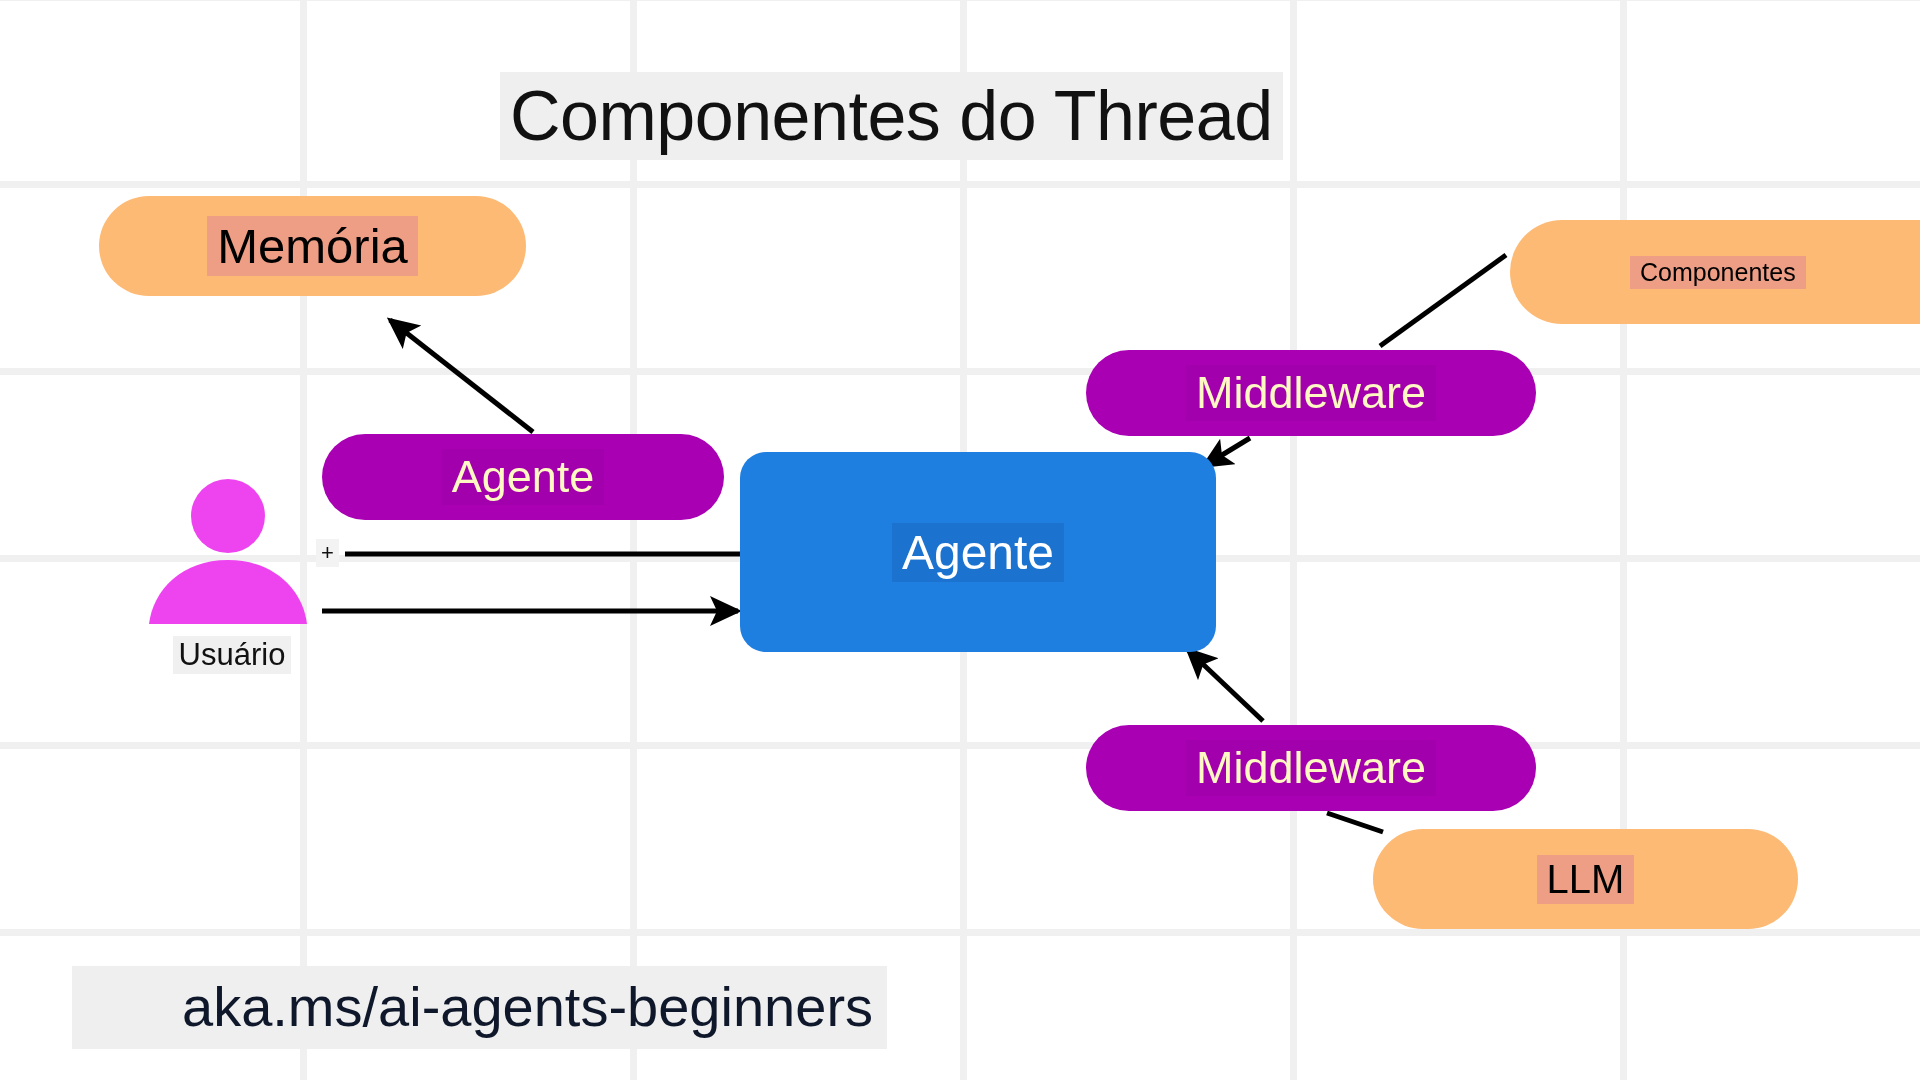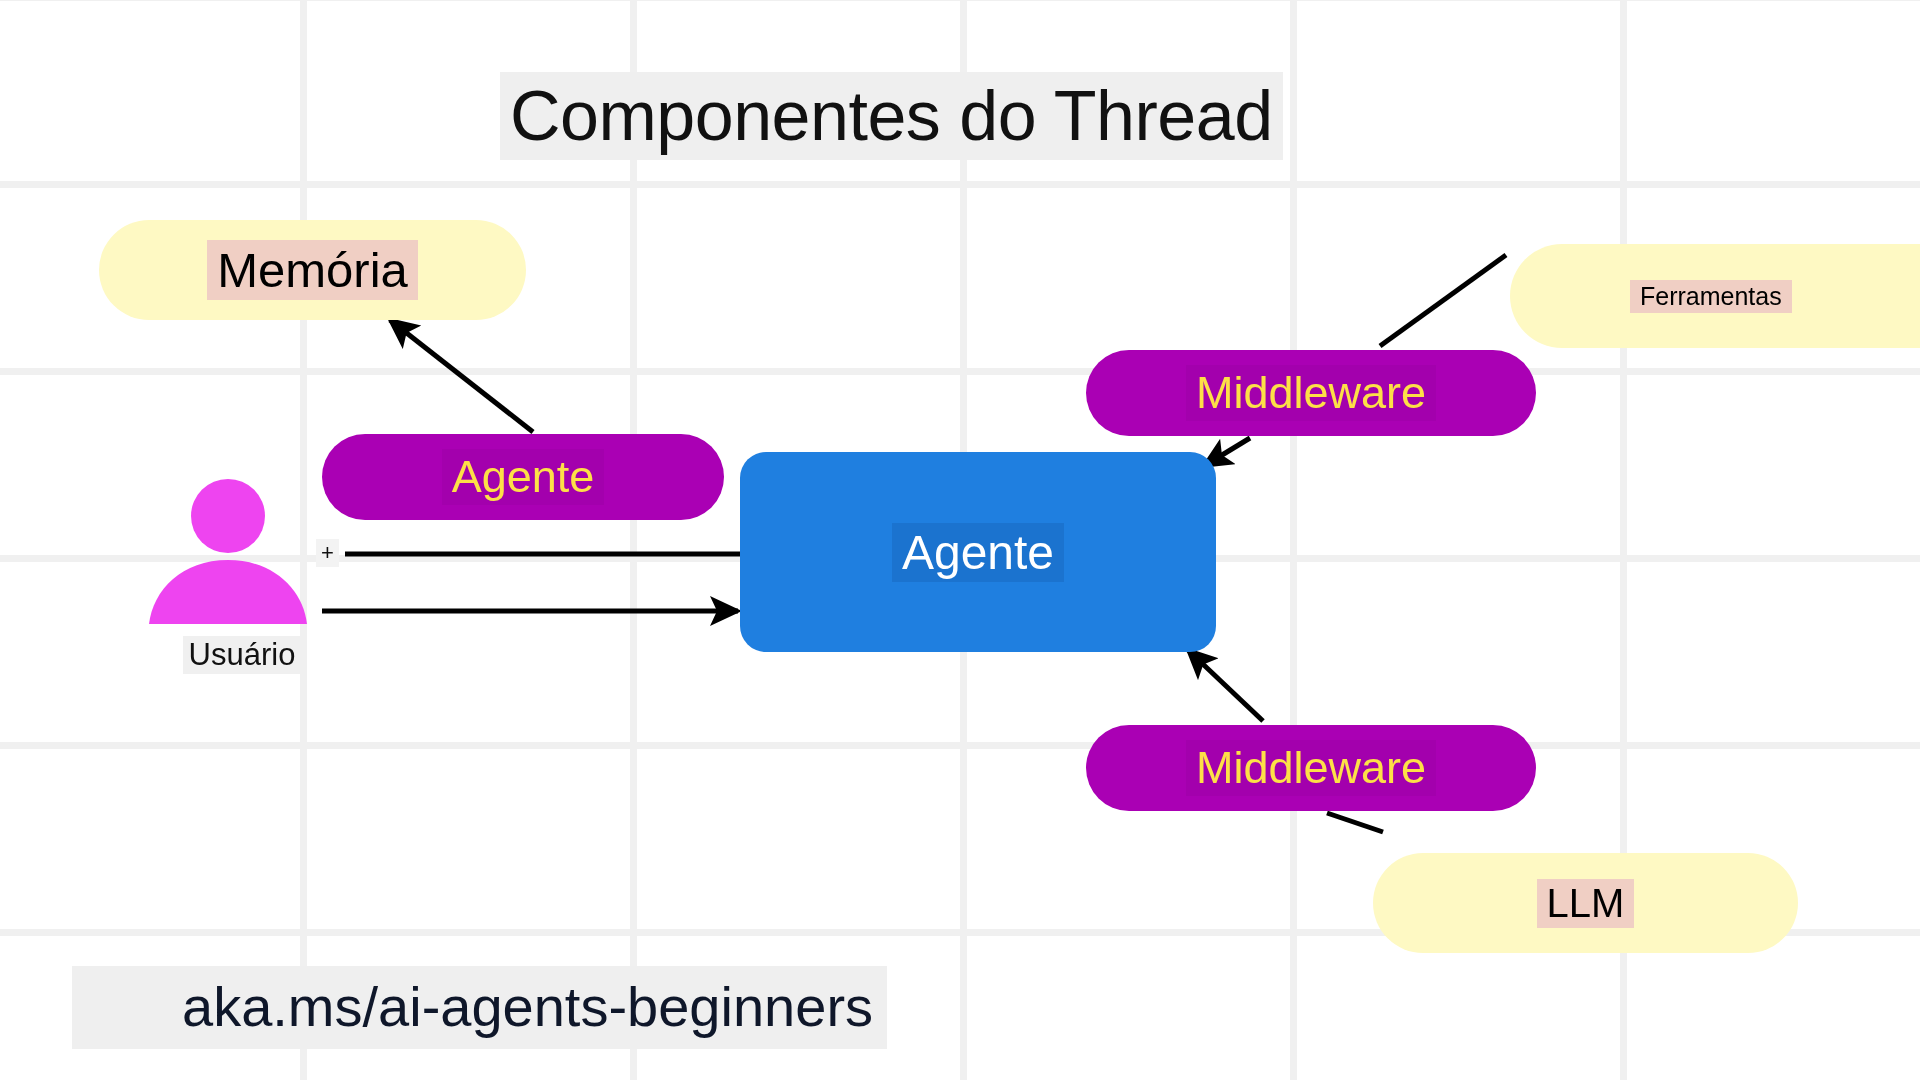--- a/index.html
+++ b/index.html
@@ -47,31 +47,30 @@
     justify-content: center;
     box-sizing: border-box;
     white-space: nowrap;
   }
   .node .lbl {
     display: inline-block;
     padding: 2px 10px;
   }
 
   .pill-light {
-    background: #fef9c3;
+    background: #fdba74;
     border-radius: 9999px;
     color: #000000;
-    margin-top: 24px;
   }
   .pill-light .lbl { background: rgba(190, 60, 200, 0.22); }
 
   .pill-dark {
     background: #aa00b4;
     border-radius: 9999px;
-    color: #fde047;
+    color: #fef9c3;
     justify-content: center;
   }
   .pill-dark .lbl { background: rgba(150, 0, 160, 0.30); }
 
   .box-blue {
     background: #1f7fe0;
     border-radius: 26px;
     color: #ffffff;
   }
   .box-blue .lbl { background: rgba(20, 95, 175, 0.35); }
@@ -121,21 +120,21 @@
     left: 135px;  top: 476px;
     width: 186px; height: 230px;
   }
   #user-icon {
     position: absolute;
     left: 0; top: 0;
     width: 186px; height: 150px;
   }
   #user-label {
     position: absolute;
-    left: 14px; top: 160px;
+    left: 4px; top: 160px;
     width: 186px;
     text-align: center;
     font-size: 31px;
     color: #111111;
   }
   #user-label .lbl {
     background: #f0f0f0;
     padding: 1px 6px;
     display: inline-block;
   }
@@ -210,21 +209,21 @@
 
   <div id="title">
     <span class="lbl">Componentes do Thread</span>
   </div>
 
   <div id="node-memoria" class="node pill-light">
     <span class="lbl">Memória</span>
   </div>
 
   <div id="node-ferramentas" class="node pill-light">
-    <span class="lbl">Ferramentas</span>
+    <span class="lbl">Componentes</span>
   </div>
 
   <div id="node-thread" class="node pill-dark">
     <span class="lbl">Agente</span>
   </div>
 
   <div id="node-middleware-top" class="node pill-dark">
     <span class="lbl">Middleware</span>
   </div>
 

